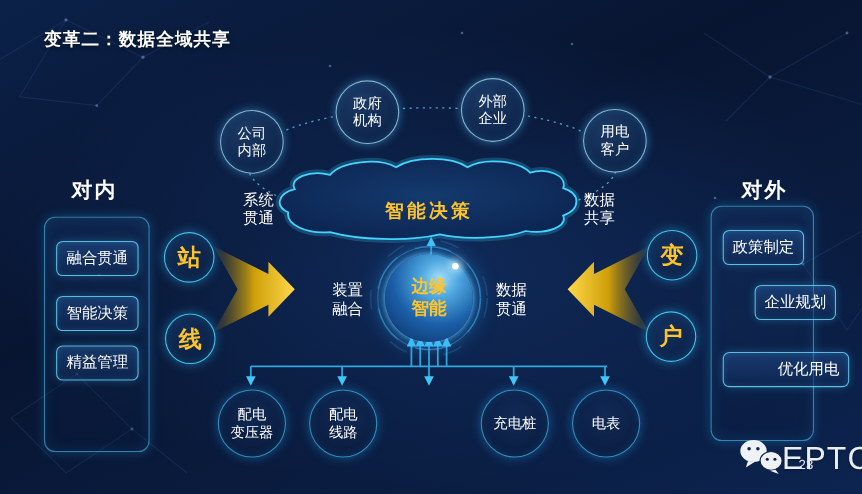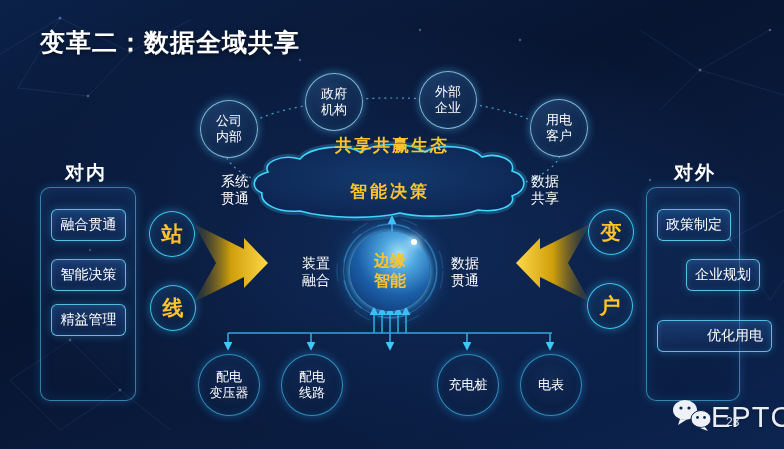--- a/index.html
+++ b/index.html
@@ -5,21 +5,21 @@
   html,body{margin:0;padding:0;background:#05102a;}
   .stage{position:relative;width:784px;height:449px;overflow:hidden;
          font-family:"Liberation Sans",sans-serif;
          background:linear-gradient(155deg,#0b2148 0%,#081531 40%,#0a1d41 75%,#0c2450 100%);}
   .abs{position:absolute;}
   .glow-center{position:absolute;inset:0;
     background:radial-gradient(ellipse 560px 300px at 50% 52%,rgba(30,80,160,.32),rgba(0,0,0,0) 70%);}
   svg.layer{position:absolute;left:0;top:0;}
   .z1{z-index:1}.z2{z-index:2}.z3{z-index:3}
 
-  .page-title{left:40px;top:26px;color:#fff;font-size:25px;font-weight:bold;
+  .page-title{left:40px;top:26px;color:#fff;font-size:16px;font-weight:bold;
     letter-spacing:1px;text-shadow:0 2px 4px rgba(0,0,0,.55);white-space:nowrap;}
 
   .banner{left:292px;top:134px;width:200px;text-align:center;color:#ffc42a;
     font-size:17px;font-weight:bold;letter-spacing:2px;white-space:nowrap;}
   .cloud-label{left:310px;top:180px;width:160px;text-align:center;color:#ffc42a;
     font-size:17px;font-weight:bold;letter-spacing:3px;}
 
   .p-circle{width:56px;height:56px;border-radius:50%;
     background:radial-gradient(circle at 38% 30%,#1b3a66 0%,#0d2449 75%);
     border:1px solid rgba(170,230,255,.75);
@@ -151,21 +151,20 @@
       <line x1="467" y1="333" x2="467" y2="349" marker-end="url(#arrowCyan)"></line>
       <line x1="550" y1="333" x2="550" y2="349" marker-end="url(#arrowCyan)"></line>
     </g>
 
     <polygon points="194,224 244,249 244,238 268,263 244,288 244,277 194,302 216,263" fill="url(#goldL)"></polygon>
     <polygon points="590,224 540,249 540,238 516,263 540,288 540,277 590,302 568,263" fill="url(#goldR)"></polygon>
   </svg>
 
   <div class="abs z3 page-title">变革二：数据全域共享</div>
 
-  <div class="abs z3 banner">共享共赢生态</div>
   <div class="abs z3 cloud-label">智能决策</div>
 
   <div class="abs z3 p-circle two-line" style="left:200px;top:100px;">
     <div>
         <span>公司</span>
         <span>内部</span>
       </div>
   </div>
   <div class="abs z3 p-circle two-line" style="left:305px;top:73px;">
     <div>
@@ -232,21 +231,21 @@
       </div>
   </div>
   <div class="abs z3 d-circle two-line" style="left:520px;top:354px;">
     <div>
         <span>电表</span>
         <span></span>
       </div>
   </div>
 
   <div class="abs z3 side-title" style="left:51px;top:160px;">对内</div>
-  <div class="abs z3 panel" style="left:40px;">
+  <div class="abs z3 panel" style="left:40px;margin-top:10px;">
     <div class="panel-btn" style="left:10px;top:21px;width:73px;">融合贯通</div>
     <div class="panel-btn" style="left:10px;top:71px;width:73px;">智能决策</div>
     <div class="panel-btn" style="left:10px;top:116px;width:73px;">精益管理</div>
   </div>
   <div class="abs z3 badge" style="left:149px;top:211px;">站</div>
   <div class="abs z3 badge" style="left:150px;top:285px;">线</div>
 
   <div class="abs z3 side-title" style="left:660px;top:160px;">对外</div>
   <div class="abs z3 panel" style="left:646px;width:92px;">
     <div class="panel-btn" style="left:10px;top:21px;width:72px;">政策制定</div>

